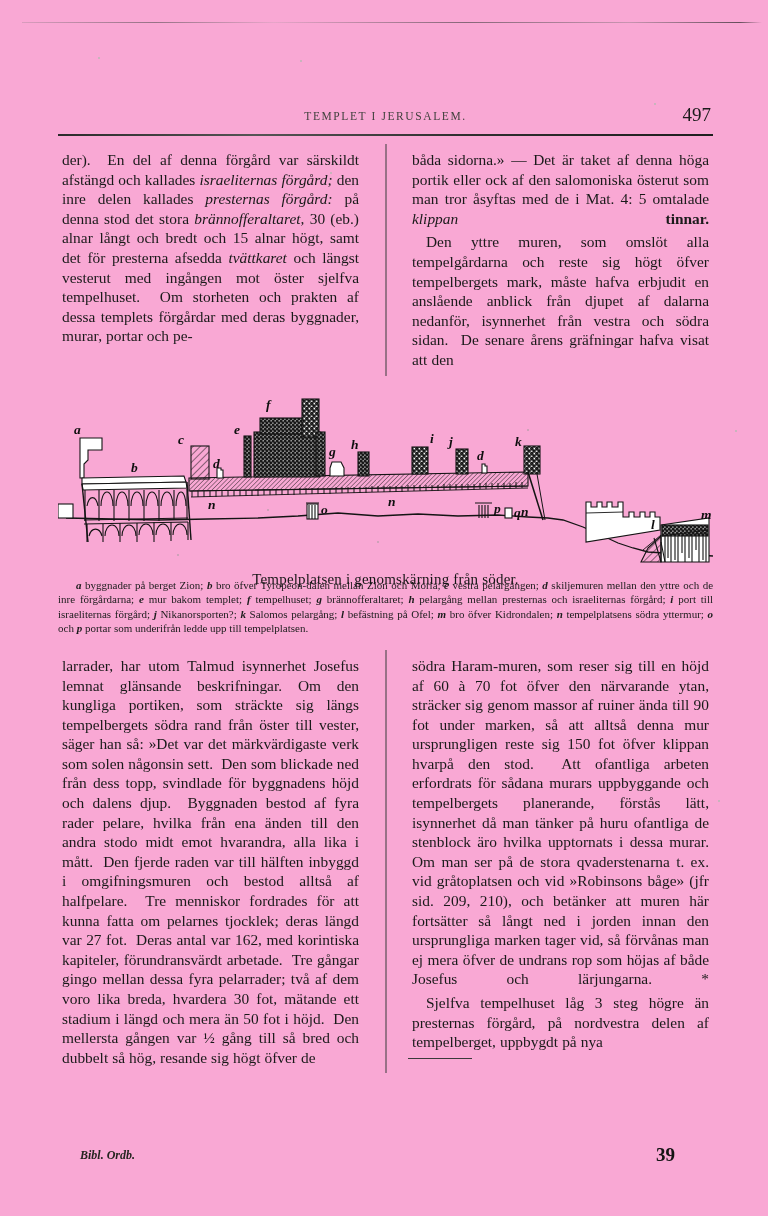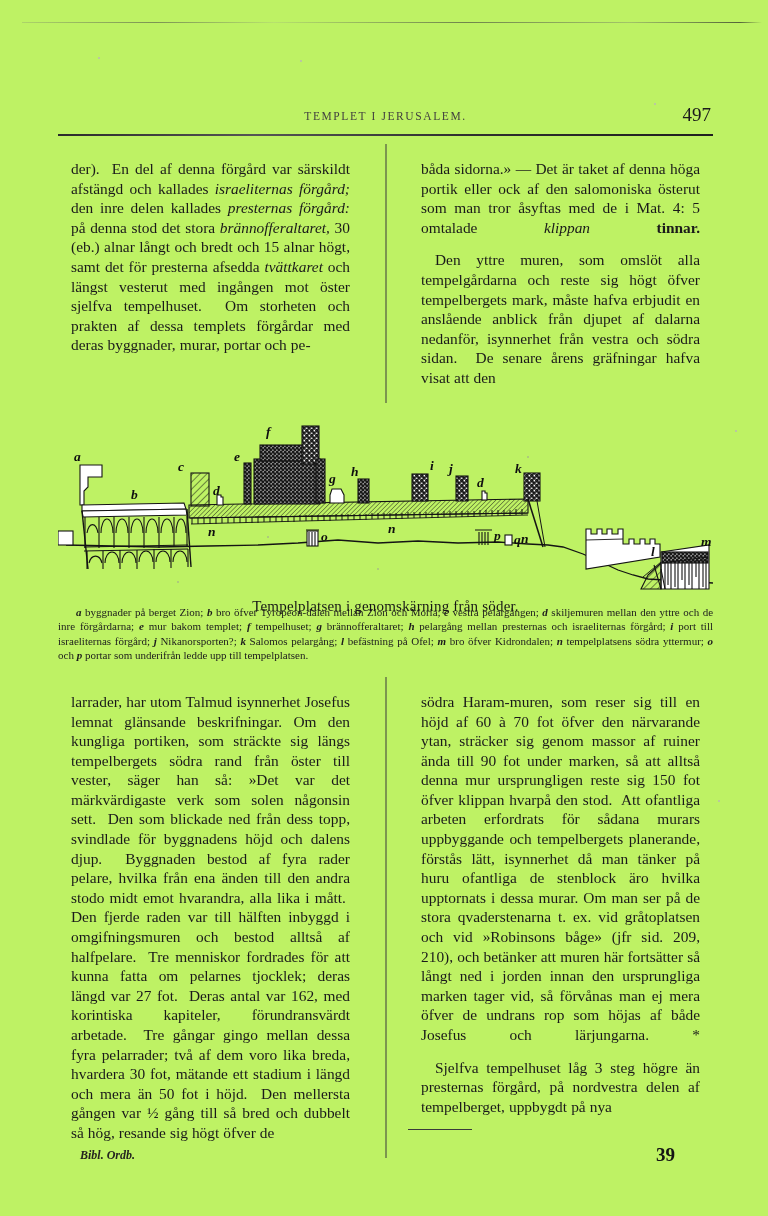--- a/index.html
+++ b/index.html
@@ -13,21 +13,21 @@
     overflow: hidden;
     font-family: "Liberation Serif", "DejaVu Serif", serif;
     color: #1a1a1a;
     position: relative;
   }
   .page {
     position: absolute;
     left: 0; top: 0;
     width: 768px;
     height: 1216px;
-    background: #bef264;
+    background: #f9a8d4;
   }
   
   .scan-line {
     position: absolute;
     left: 22px; top: 22px;
     width: 740px; height: 1px;
     background: linear-gradient(to right,
        rgba(120,120,120,0.25) 0%,
        rgba(70,70,70,0.55) 18%,
        rgba(150,150,150,0.18) 34%,
@@ -87,21 +87,21 @@
     top: -2px;
     bottom: -2px;
     width: 1px;
     background: #3a3a3a;
     transform: translateX(-0.5px);
   }
   .col {
     width: 305px;
   }
   .col p {
-    margin: 13px;
+    margin: 4px;
     font-size: 15.4px;
     line-height: 19.6px;
     text-align: justify;
     text-align-last: justify;
     word-spacing: 0.2px;
     font-family: "Liberation Serif", "DejaVu Serif", serif;
   }
   .col p.lastline {
     text-align-last: left;
   }

